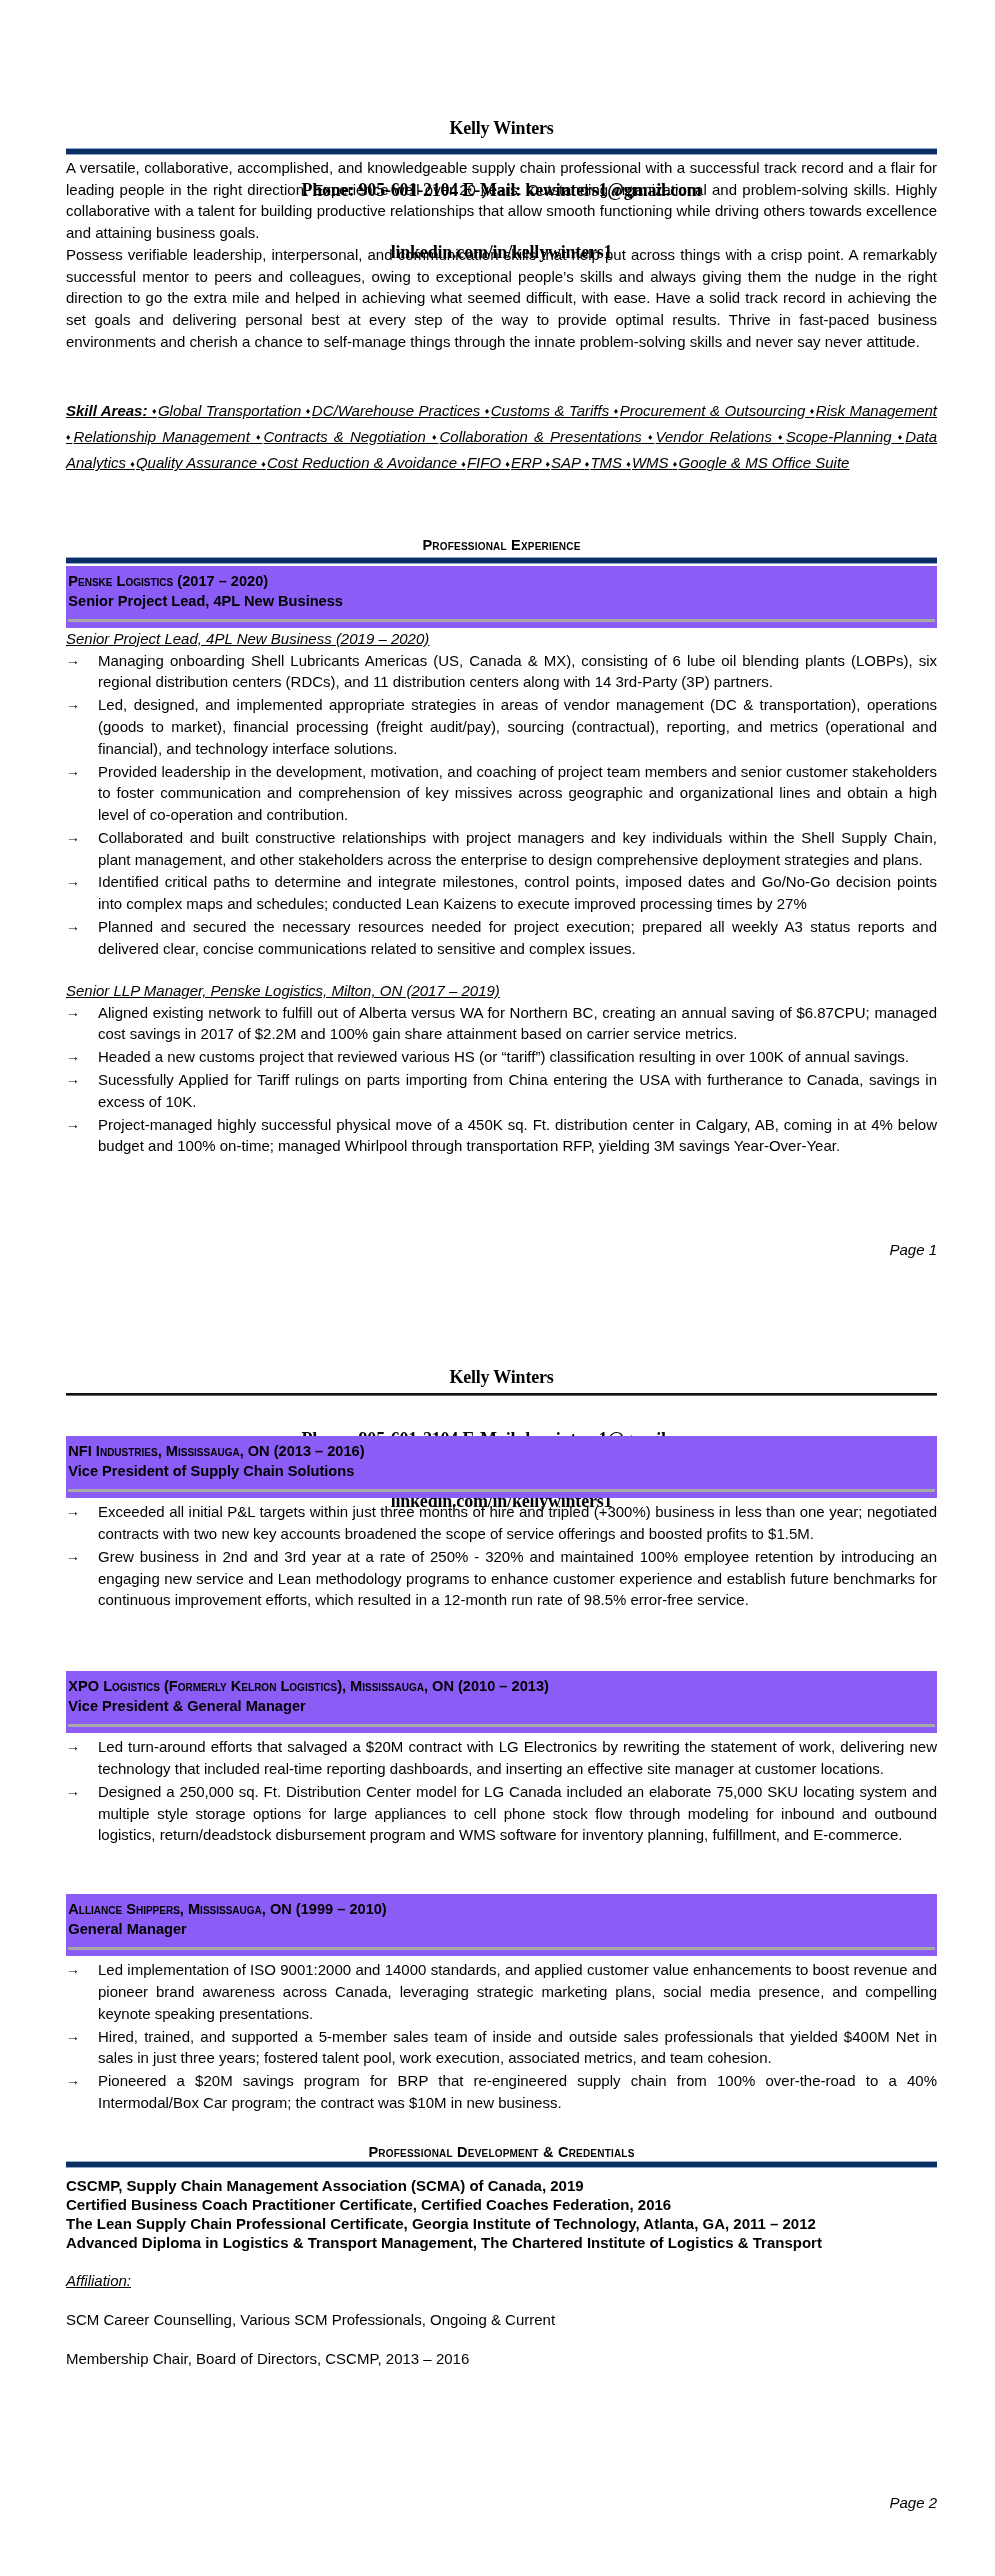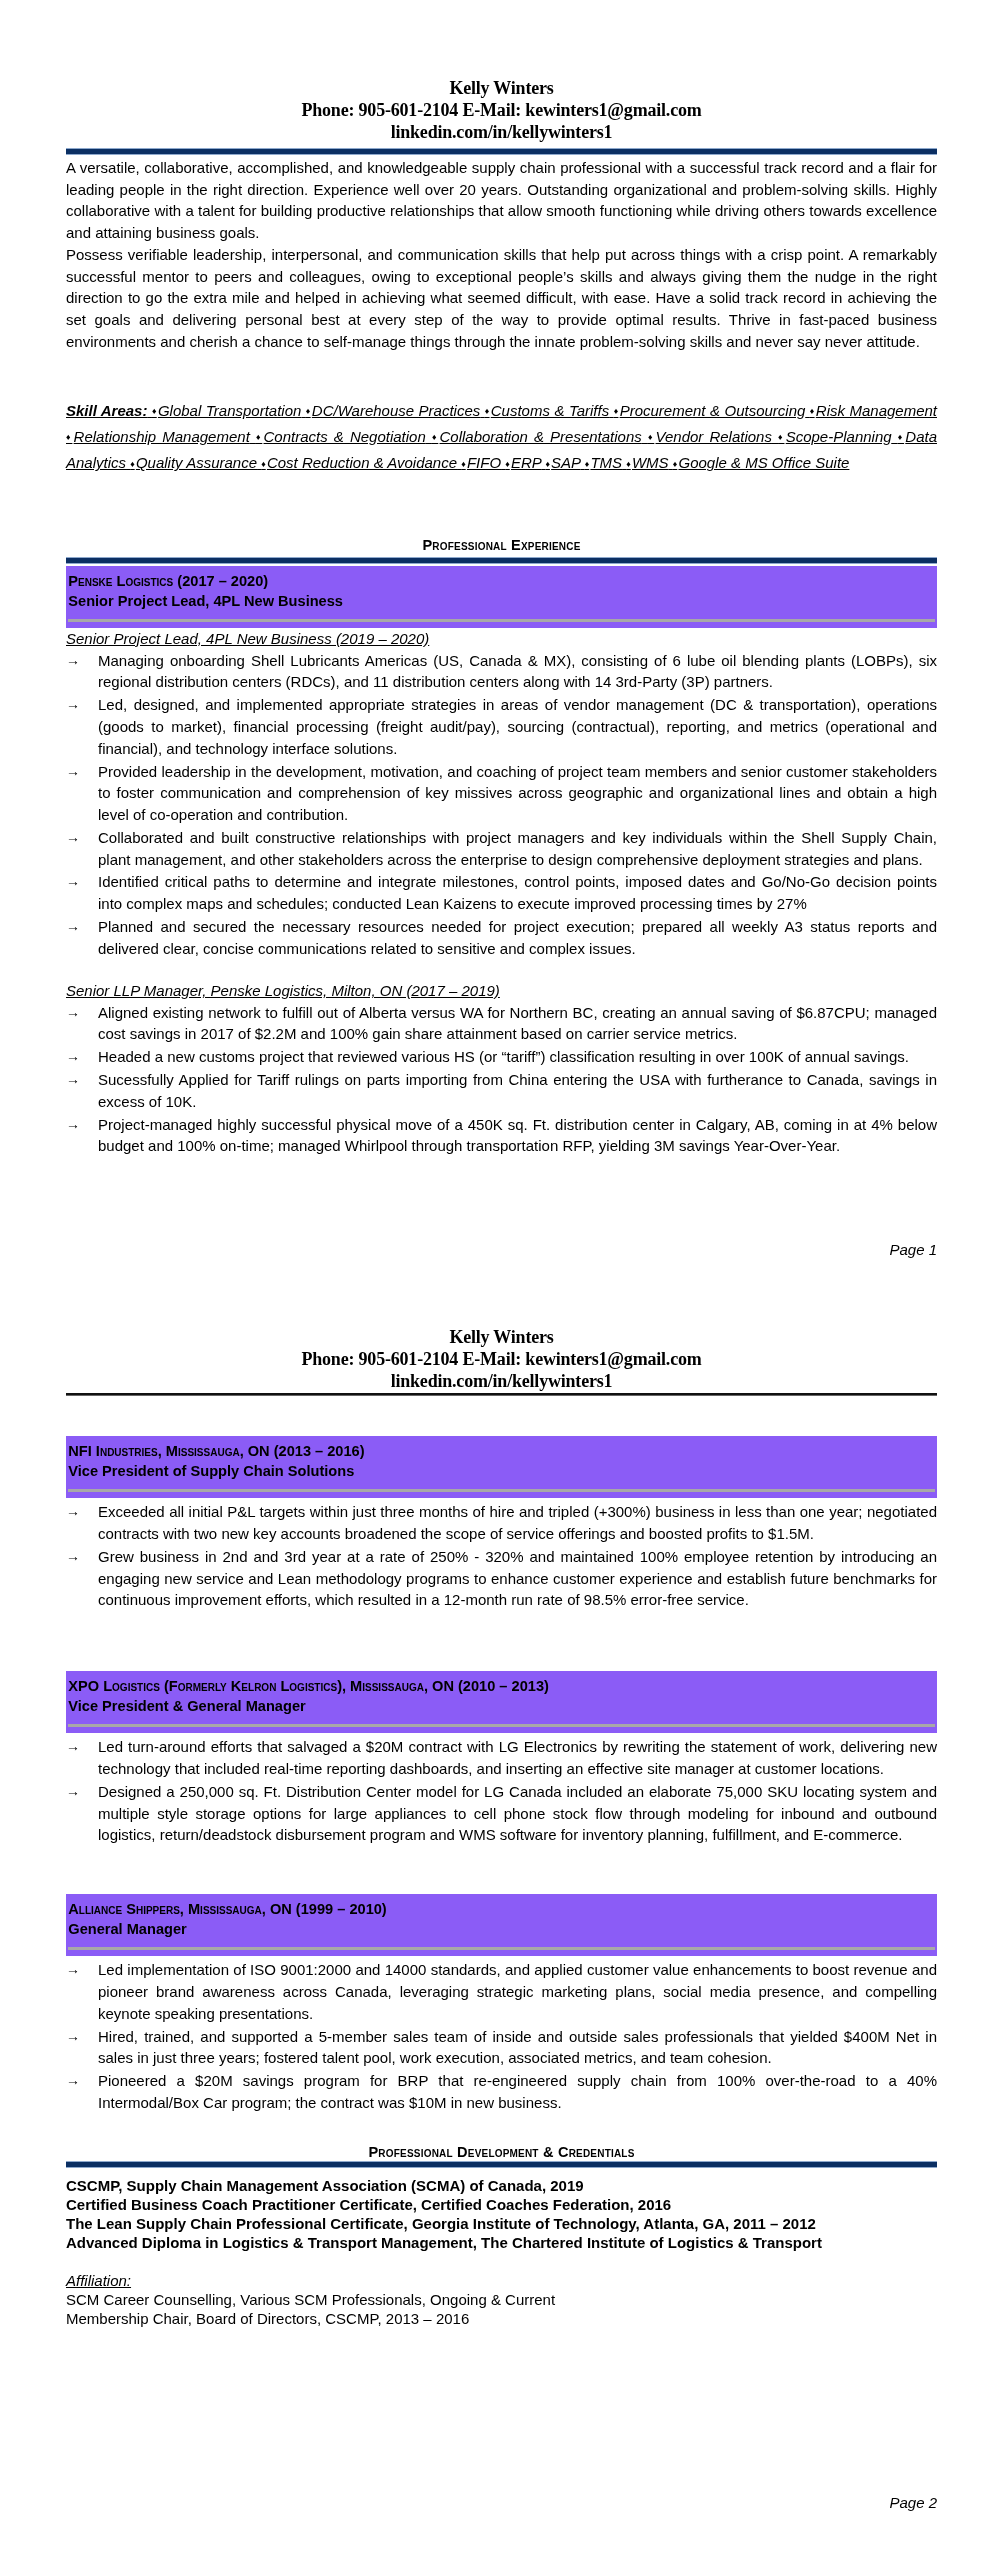--- a/index.html
+++ b/index.html
@@ -1,41 +1,41 @@
 <!DOCTYPE html>
 <html style="font-size:9.4px"><head>
 <meta charset="utf-8">
 <style>
   html, body { margin: 0; padding: 0; background: #ffffff; }
   body { width: 995px; height: 2576px; position: relative; overflow: hidden; color: #000; }
   .page { position: absolute; left: 0; width: 995px; }
   .page1 { top: 0; height: 1288px; }
   .page2 { top: 1288px; height: 1288px; }
   .content { position: absolute; left: 66px; width: 871px; }
-  .hdr { text-align: center; font-family: "Liberation Serif", serif; font-weight: bold; font-size: 18px; line-height: 22px; letter-spacing: -0.2px; }
+  .hdr { text-align: center; font-family: "Liberation Serif", serif; font-weight: bold; font-size: 18px; line-height: 22px; letter-spacing: -0.2px; margin-top: 40px; }
   .rule-navy { height: 4.7px; background: #0b2f63; border-top: 1.2px solid #8ea9cd; border-bottom: 0.6px solid #8ea9cd; }
   .rule-black { height: 2.3px; background: #111; border-bottom: 0.6px solid #666; }
   .body-text { font-family: "Liberation Sans", sans-serif; font-size: 15px; line-height: 21.7px; text-align: justify; }
   .summary p { margin: 0; }
   .skills { font-family: "Liberation Sans", sans-serif; font-style: italic; font-size: 15px; line-height: 25px; text-align: justify; text-decoration: underline; }
   .skills .lbl { font-weight: bold; text-decoration: underline; }
   .skills .diamond { font-style: normal; font-size: 8.8px; vertical-align: 1.8px; margin-right: 1.2px; }
   .section-title { text-align: center; font-family: "Liberation Sans", sans-serif; font-weight: bold; font-size: 14.6px; font-variant: small-caps; letter-spacing: 0.2px; line-height: 20px; }
   .job-bar { background: #8b5cf6; padding: 4.7px 2.3px 5.9px 2.3px; }
   .job-bar .co { font-family: "Liberation Sans", sans-serif; font-weight: bold; font-size: 14.6px; font-variant: small-caps; line-height: 20.5px; }
   .job-bar .ti { font-family: "Liberation Sans", sans-serif; font-weight: bold; font-size: 14.6px; line-height: 21px; }
   .job-bar .gr { height: 2.9px; background: #a8a8a8; margin-top: 7px; }
   .subrole { font-family: "Liberation Sans", sans-serif; font-style: italic; text-decoration: underline; font-size: 15px; line-height: 21.7px; }
   ul.bul { list-style: none; margin: 0; padding: 0; }
   ul.bul li { position: relative; padding-left: 32px; font-family: "Liberation Sans", sans-serif; font-size: 15px; line-height: 21.7px; text-align: justify; margin-bottom: 1.2px; }
   ul.bul li .arr { position: absolute; left: 0; top: 0; font-size: 14px; }
   .pagenum { position: absolute; right: 58px; font-family: "Liberation Sans", sans-serif; font-style: italic; font-size: 15px; }
   .cred { font-family: "Liberation Sans", sans-serif; font-weight: bold; font-size: 15px; line-height: 19px; }
   .aff-label { font-family: "Liberation Sans", sans-serif; font-style: italic; text-decoration: underline; font-size: 15px; line-height: 19px; }
-  .aff { font-family: "Liberation Sans", sans-serif; font-size: 15px; line-height: 19px; }
+  .aff { font-family: "Liberation Sans", sans-serif; font-size: 15px; line-height: 19px; margin-top: 20px; }
 </style>
 </head>
 <body>
 
 <div class="page page1">
 
   <div class="content" style="top:77px;">
     <div class="hdr">Kelly Winters</div>
     <div class="hdr">Phone: 905-601-2104 E-Mail: kewinters1@gmail.com</div>
     <div class="hdr">linkedin.com/in/kellywinters1</div>

